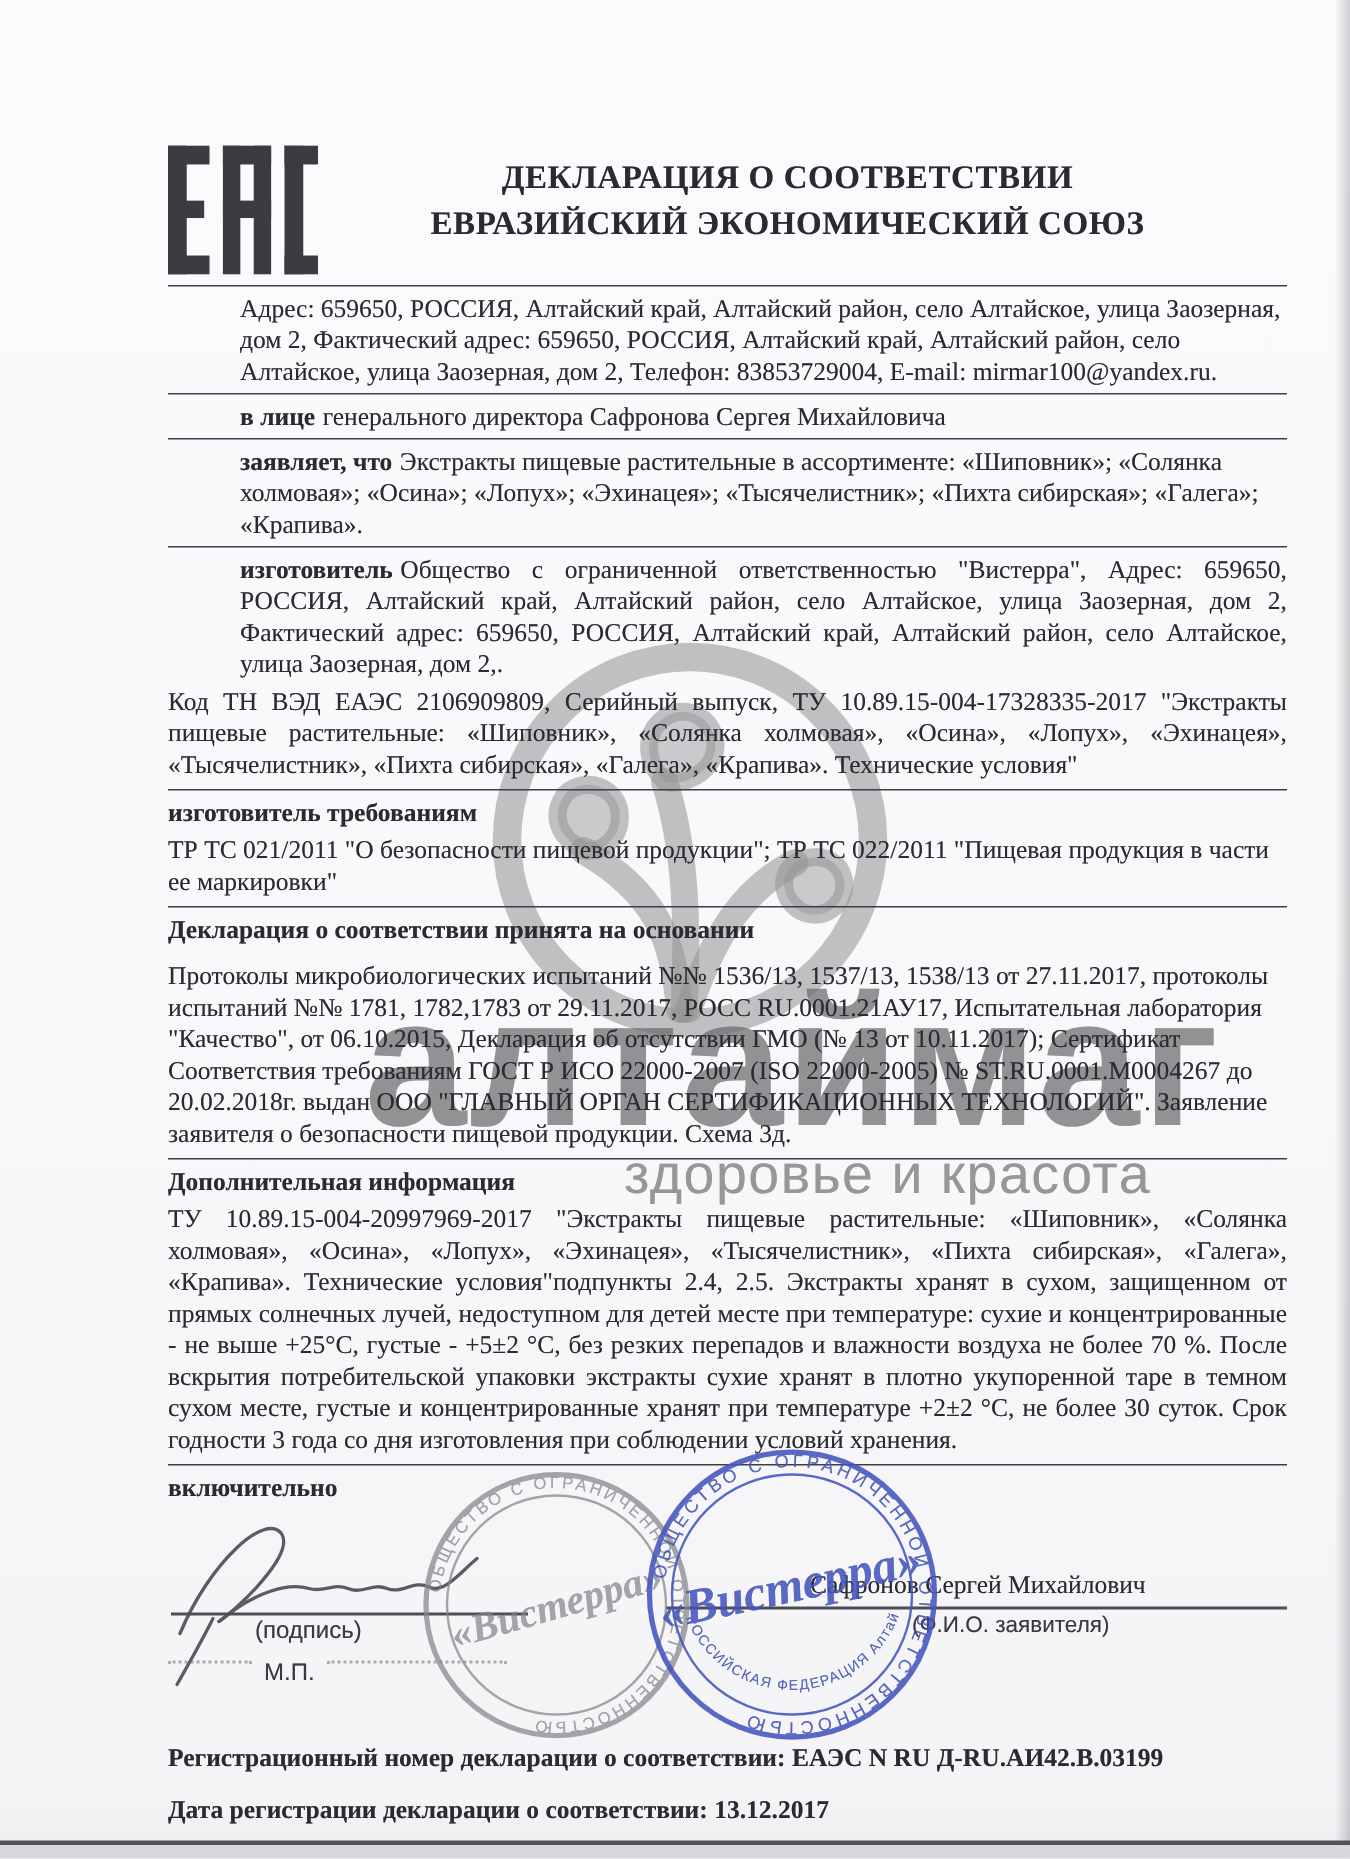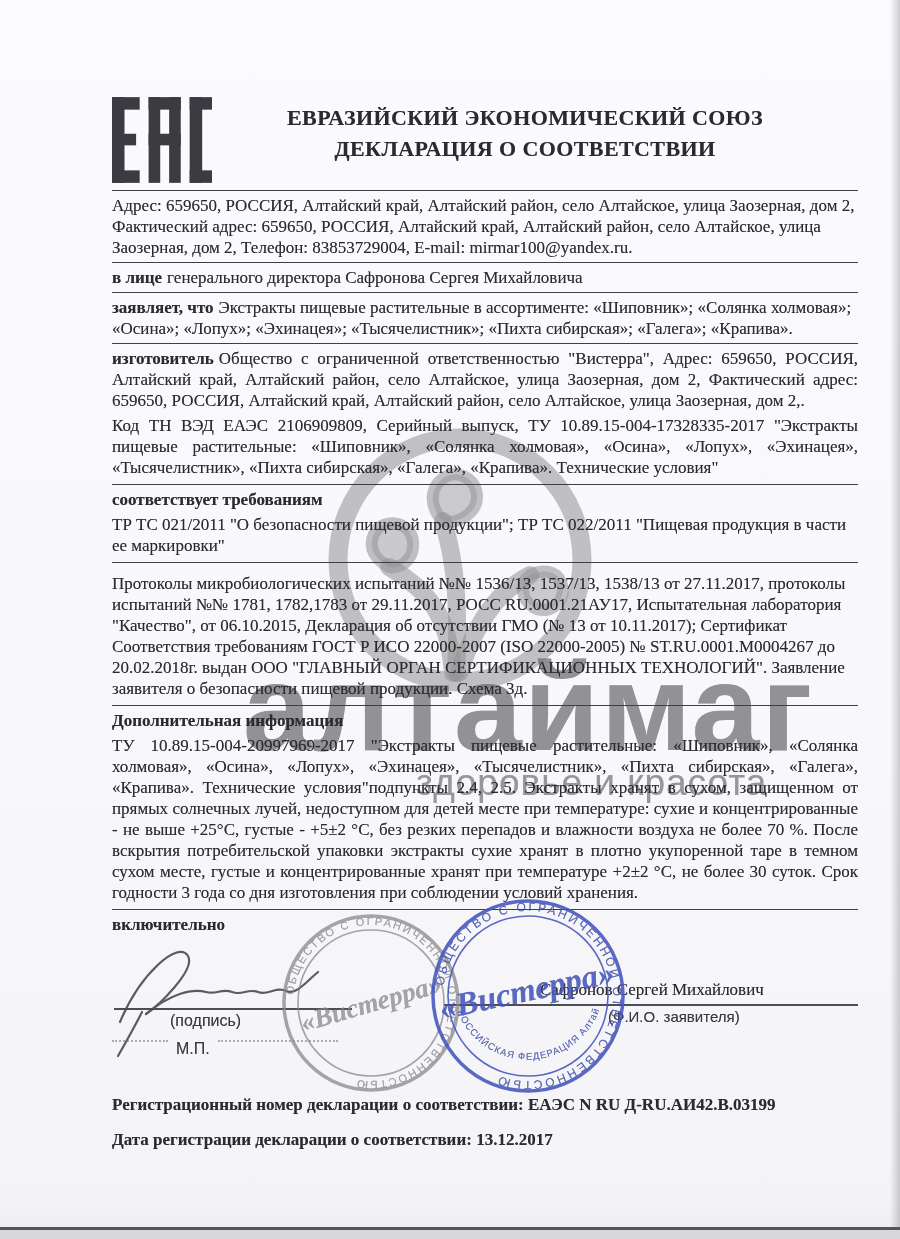--- a/index.html
+++ b/index.html
@@ -36,21 +36,21 @@
   
   .content { position:relative; z-index:1; padding:94px 42px 0 112px; }
   .hdr { display:flex; align-items:flex-start; }
   .hdr-title { flex:1; text-align:center; padding:8px 30px 0 10px;
     font-weight:bold; font-size:22px; line-height:31px; letter-spacing:.4px; }
   .rule { border-top:1.5px solid #3e3e46; height:0; margin:4px 0 4px 0; }
   .para { font-size:17px; line-height:21px; }
   .just { text-align:justify; }
   .lead { font-weight:bold; margin-right:5px; }
   .h-bold { font-weight:bold; font-size:17px; line-height:21px; }
-  .mt2{margin-top:2px;} .mt4{margin-top:4px;} .mt6{margin-top:6px;} .mt10{margin-top:10px;} .mt26{margin-top:26px;}
+  .mt2{margin-top:2px;margin-left:48px;} .mt4{margin-top:4px;} .mt6{margin-top:6px;} .mt10{margin-top:10px;} .mt26{margin-top:26px;}
   .validity-l1 { font-weight:bold; font-size:17px; line-height:22px; text-align:justify; text-align-last:justify; }
   .validity-l2 { font-weight:bold; font-size:17px; line-height:22px; }
 
   
   .sig-zone { position:relative; height:140px; margin-top:8px; }
   .sig-line-left { position:absolute; left:2px; top:64px; width:238px; border-bottom:2px solid #4d4d55; }
   .sig-svg { position:absolute; left:-6px; top:-14px; }
   .sig-caption { position:absolute; left:58px; top:68px; font-family:"Liberation Sans","DejaVu Sans",sans-serif; font-size:16px; color:#3a3a42; }
   .mp-row { position:absolute; left:0px; top:96px; display:flex; align-items:flex-start; gap:8px; }
   .mp-dots { width:56px; border-top:2px dotted rgba(110,110,118,.55); }
@@ -97,44 +97,45 @@
           <rect x="41" y="0" width="13" height="96"></rect>
             <rect x="64" y="0" width="13" height="96"></rect>
           <rect x="41" y="0" width="36" height="14"></rect>
             <rect x="41" y="41" width="36" height="13"></rect>
           <rect x="87" y="0" width="14" height="96"></rect>
             <rect x="87" y="0" width="25" height="14"></rect>
           <rect x="87" y="82" width="25" height="14"></rect>
         </g>
       </svg>
       <div class="hdr-title">
+        <div>ДЕКЛАРАЦИЯ О СООТВЕТСТВИИ</div>
         <div>ЕВРАЗИЙСКИЙ ЭКОНОМИЧЕСКИЙ СОЮЗ</div>
-        <div>ДЕКЛАРАЦИЯ О СООТВЕТСТВИИ</div>
       </div>
     </div>
 
     <div class="rule"></div>
 
     <p class="para mt2">Адрес: 659650, РОССИЯ, Алтайский край, Алтайский район, село Алтайское, улица Заозерная, дом 2, Фактический адрес: 659650, РОССИЯ, Алтайский край, Алтайский район, село Алтайское, улица Заозерная, дом 2, Телефон: 83853729004, E-mail: mirmar100@yandex.ru.</p>
     <div class="rule"></div>
 
     <p class="para mt2"><b class="lead">в лице</b><span>генерального директора Сафронова Сергея Михайловича</span></p>
     <div class="rule"></div>
 
     <p class="para mt2"><b class="lead">заявляет, что</b><span>Экстракты пищевые растительные в ассортименте: «Шиповник»; «Солянка холмовая»; «Осина»; «Лопух»; «Эхинацея»; «Тысячелистник»; «Пихта сибирская»; «Галега»; «Крапива».</span></p>
     <div class="rule"></div>
 
     <p class="para just mt2"><b class="lead">изготовитель</b><span>Общество с ограниченной ответственностью "Вистерра", Адрес: 659650, РОССИЯ, Алтайский край, Алтайский район, село Алтайское, улица Заозерная, дом 2, Фактический адрес: 659650, РОССИЯ, Алтайский край, Алтайский район, село Алтайское, улица Заозерная, дом 2,.</span></p>
     <p class="para just mt4">Код ТН ВЭД ЕАЭС 2106909809, Серийный выпуск, ТУ 10.89.15-004-17328335-2017 "Экстракты пищевые растительные: «Шиповник», «Солянка холмовая», «Осина», «Лопух», «Эхинацея», «Тысячелистник», «Пихта сибирская», «Галега», «Крапива». Технические условия"</p>
     <div class="rule mt6"></div>
 
-    <div class="h-bold">соответствует требованиям</div>
+    <div class="h-bold">изготовитель требованиям</div>
     <p class="para mt4">ТР ТС 021/2011 "О безопасности пищевой продукции"; ТР ТС 022/2011 "Пищевая продукция в части ее маркировки"</p>
     <div class="rule mt6"></div>
 
+    <div class="h-bold">Декларация о соответствии принята на основании</div>
     <p class="para mt10">Протоколы микробиологических испытаний №№ 1536/13, 1537/13, 1538/13 от 27.11.2017, протоколы испытаний №№ 1781, 1782,1783 от 29.11.2017, РОСС RU.0001.21АУ17, Испытательная лаборатория "Качество", от 06.10.2015, Декларация об отсутствии ГМО (№ 13 от 10.11.2017); Сертификат Соответствия требованиям ГОСТ Р ИСО 22000-2007 (ISO 22000-2005) № ST.RU.0001.М0004267 до 20.02.2018г. выдан ООО "ГЛАВНЫЙ ОРГАН СЕРТИФИКАЦИОННЫХ ТЕХНОЛОГИЙ". Заявление заявителя о безопасности пищевой продукции. Схема 3д.</p>
     <div class="rule mt6"></div>
 
     <div class="h-bold">Дополнительная информация</div>
     <p class="para just mt4">ТУ 10.89.15-004-20997969-2017 "Экстракты пищевые растительные: «Шиповник», «Солянка холмовая», «Осина», «Лопух», «Эхинацея», «Тысячелистник», «Пихта сибирская», «Галега», «Крапива». Технические условия"подпункты 2.4, 2.5. Экстракты хранят в сухом, защищенном от прямых солнечных лучей, недоступном для детей месте при температуре: сухие и концентрированные - не выше +25°С, густые - +5±2 °С, без резких перепадов и влажности воздуха не более 70 %. После вскрытия потребительской упаковки экстракты сухие хранят в плотно укупоренной таре в темном сухом месте, густые и концентрированные хранят при температуре +2±2 °С, не более 30 суток. Срок годности 3 года со дня изготовления при соблюдении условий хранения.</p>
     <div class="rule mt6"></div>
 
     <div class="validity-l2">включительно</div>
 
     <div class="sig-zone">

